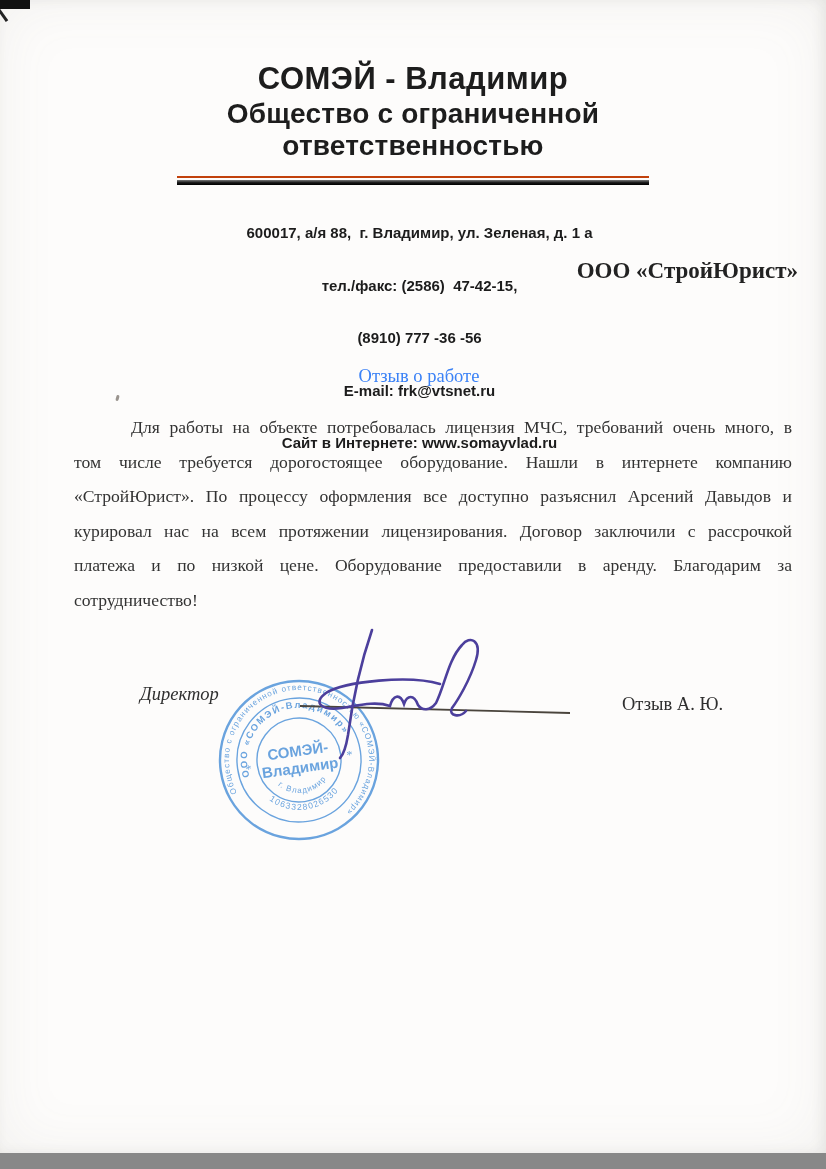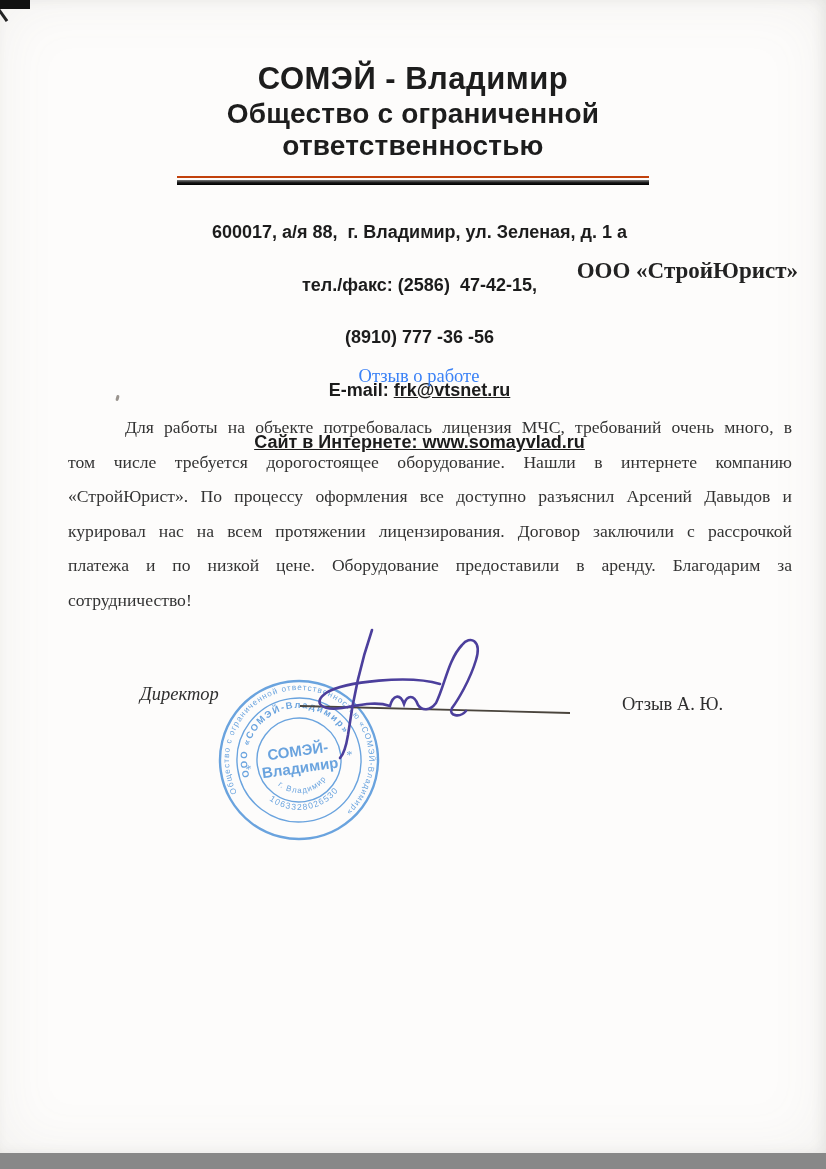--- a/index.html
+++ b/index.html
@@ -19,28 +19,28 @@
   .speck{position:absolute;left:116px;top:395px;width:3px;height:6px;background:#9a948e;transform:rotate(15deg);border-radius:2px;}
 
   
   .letterhead{position:absolute;top:62px;left:0;width:100%;text-align:center;
     font-family:"Liberation Sans", sans-serif;color:#1d1d1d;}
   .company-name{font-size:31px;font-weight:bold;letter-spacing:.5px;line-height:1.1;}
   .subtitle-wrap{width:472px;margin:2px auto 0;}
   .company-form{font-size:28px;font-weight:bold;letter-spacing:.2px;
     border-bottom:2px solid #c2410c;padding-bottom:14px;}
   .header-rule{height:5px;margin-top:2px;background:linear-gradient(#7a7a7a,#151515 55%,#000);}
-  .contacts{margin-top:4px;font-size:18px;font-weight:bold;line-height:17.5px;color:#1c1c1c;white-space:pre-wrap;margin-left:13px;}
-  .u{text-decoration:underline;}
+  .contacts{margin-top:4px;font-size:15px;font-weight:bold;line-height:17.5px;color:#1c1c1c;white-space:pre-wrap;margin-left:13px;}
+  .u{}
 
   .recipient{position:absolute;top:258px;right:28px;font-size:23px;font-weight:bold;color:#222;}
 
   .doc-title{position:absolute;top:366px;left:0;width:100%;text-align:center;font-size:18.5px;color:#3b82f6;padding-left:6px;}
 
-  .body-text{position:absolute;top:410px;left:68px;right:34px;
+  .body-text{position:absolute;top:410px;left:74px;right:34px;
     font-size:17.6px;line-height:34.6px;text-align:justify;text-indent:57px;
     word-spacing:3.5px;color:#333;}
 
   .sig-position{position:absolute;left:140px;top:684px;font-size:18.5px;color:#2f2f2f;font-style:italic;}
   .sig-name{position:absolute;left:622px;top:694px;font-size:18.5px;color:#2f2f2f;}
 
   .stamp-svg{position:absolute;left:209px;top:670px;width:180px;height:180px;opacity:.82;}
   .sign-svg{position:absolute;left:290px;top:615px;width:300px;height:160px;}
 </style>
 </head>

